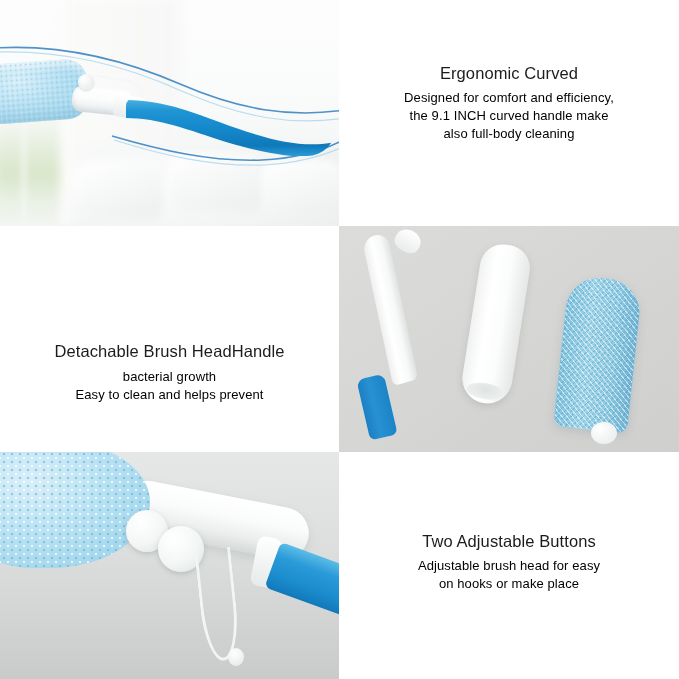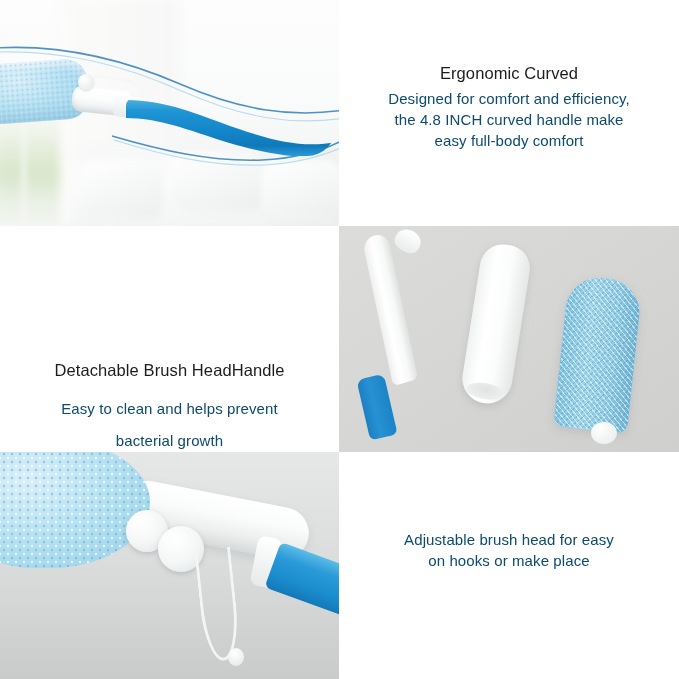--- a/index.html
+++ b/index.html
@@ -41,29 +41,29 @@
     box-sizing: border-box;
   }
   .text-panel .headline {
     font-size: 16.5px;
     line-height: 1.35;
     color: #1c1c1c;
     letter-spacing: 0.1px;
     margin-bottom: 5px;
   }
   .text-panel .bodyline {
-    font-size: 15px;
+    font-size: 13px;
     line-height: 1.38;
-    color: #0c4a6e;
+    color: #000000;
     letter-spacing: 0.1px;
     white-space: nowrap;
   }
   
   .tp-ergonomic { justify-content: flex-start; padding-top: 62px; }
-  .tp-detachable { justify-content: flex-end; padding-top: 66px; gap: 12px; }
+  .tp-detachable { justify-content: center; padding-top: 66px; }
   .tp-buttons   { justify-content: flex-start; padding-top: 78px; }
 
   
   .photo-room {
     background:
       linear-gradient(to bottom, #fdfdfd 0%, #fafbfb 40%, #f4f6f6 70%, #eef1f1 100%);
   }
   
   .room-window {
     position: absolute;
@@ -366,28 +366,28 @@
     <div class="connector-button"></div>
     <div class="handle-white-neck"></div>
     <div class="handle-curve">
       <div class="hc-body"></div>
     </div>
   </div>
 
   <div class="panel text-panel tp-ergonomic">
     <div class="headline">Ergonomic Curved</div>
     <div class="bodyline">Designed for comfort and efficiency,</div>
-    <div class="bodyline">the 4.8 INCH curved handle make</div>
-    <div class="bodyline">easy full-body comfort</div>
+    <div class="bodyline">the 9.1 INCH curved handle make</div>
+    <div class="bodyline">also full-body cleaning</div>
   </div>
 
   <div class="panel text-panel tp-detachable">
     <div class="headline">Detachable Brush HeadHandle</div>
+    <div class="bodyline">bacterial growth</div>
     <div class="bodyline">Easy to clean and helps prevent</div>
-    <div class="bodyline">bacterial growth</div>
   </div>
 
   <div class="panel photo-parts">
     <div class="part-handle">
       <div class="ph-tip"></div>
       <div class="ph-white"></div>
       <div class="ph-blue"></div>
     </div>
     <div class="part-foam"></div>
     <div class="part-mesh"></div>
@@ -399,17 +399,18 @@
     <div class="cu-mesh"></div>
     <div class="cu-button cu-button-1"></div>
     <div class="cu-button cu-button-2"></div>
     <div class="cu-cord"></div>
     <div class="cu-cord-knot"></div>
     <div class="cu-collar"></div>
     <div class="cu-blue-handle"></div>
   </div>
 
   <div class="panel text-panel tp-buttons">
+    <div class="headline">Two Adjustable Buttons</div>
     <div class="bodyline">Adjustable brush head for easy</div>
     <div class="bodyline">on hooks or make place</div>
   </div>
 
 </div>
 
 </body></html>

